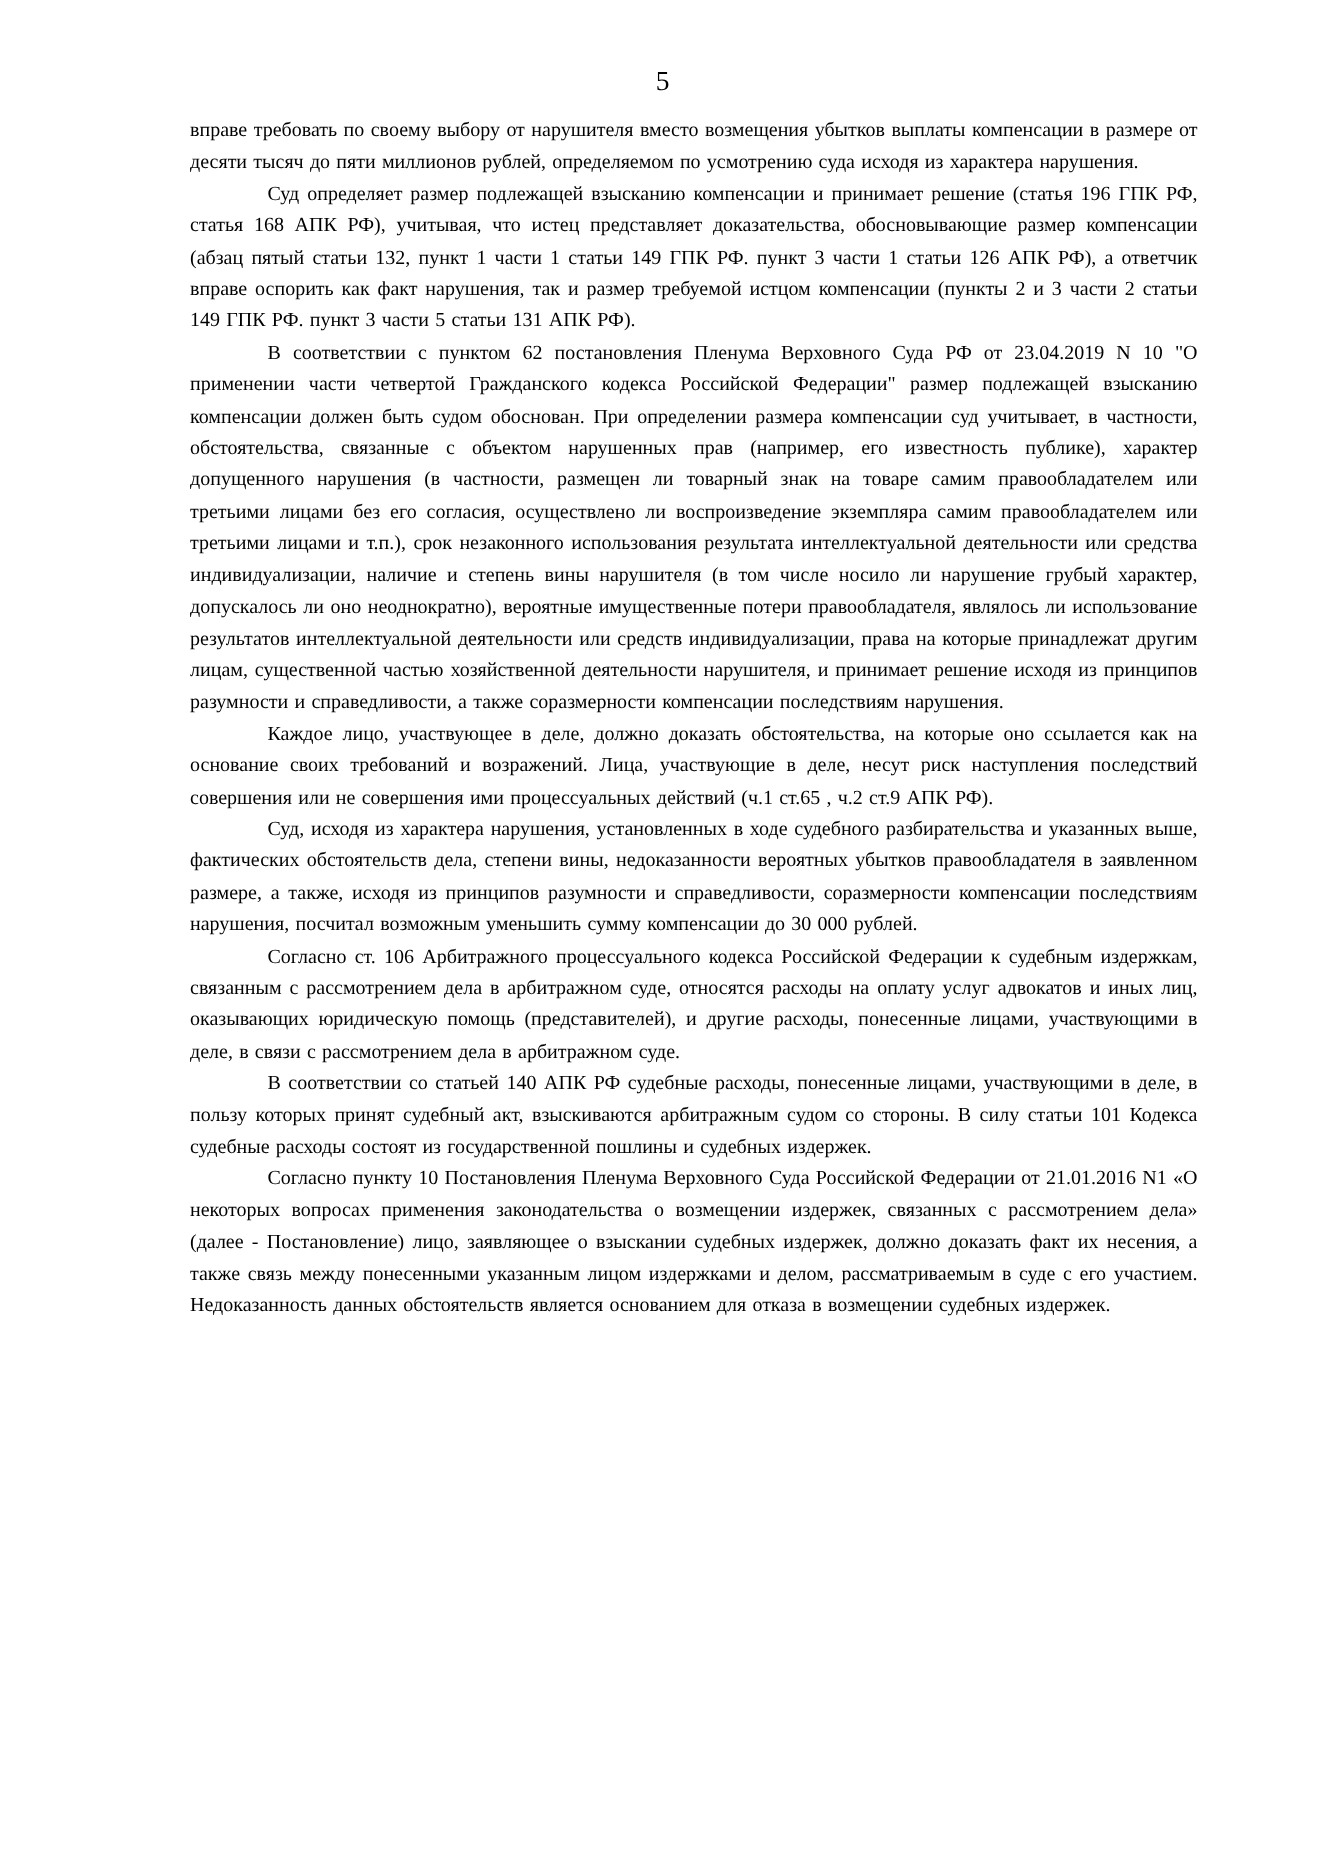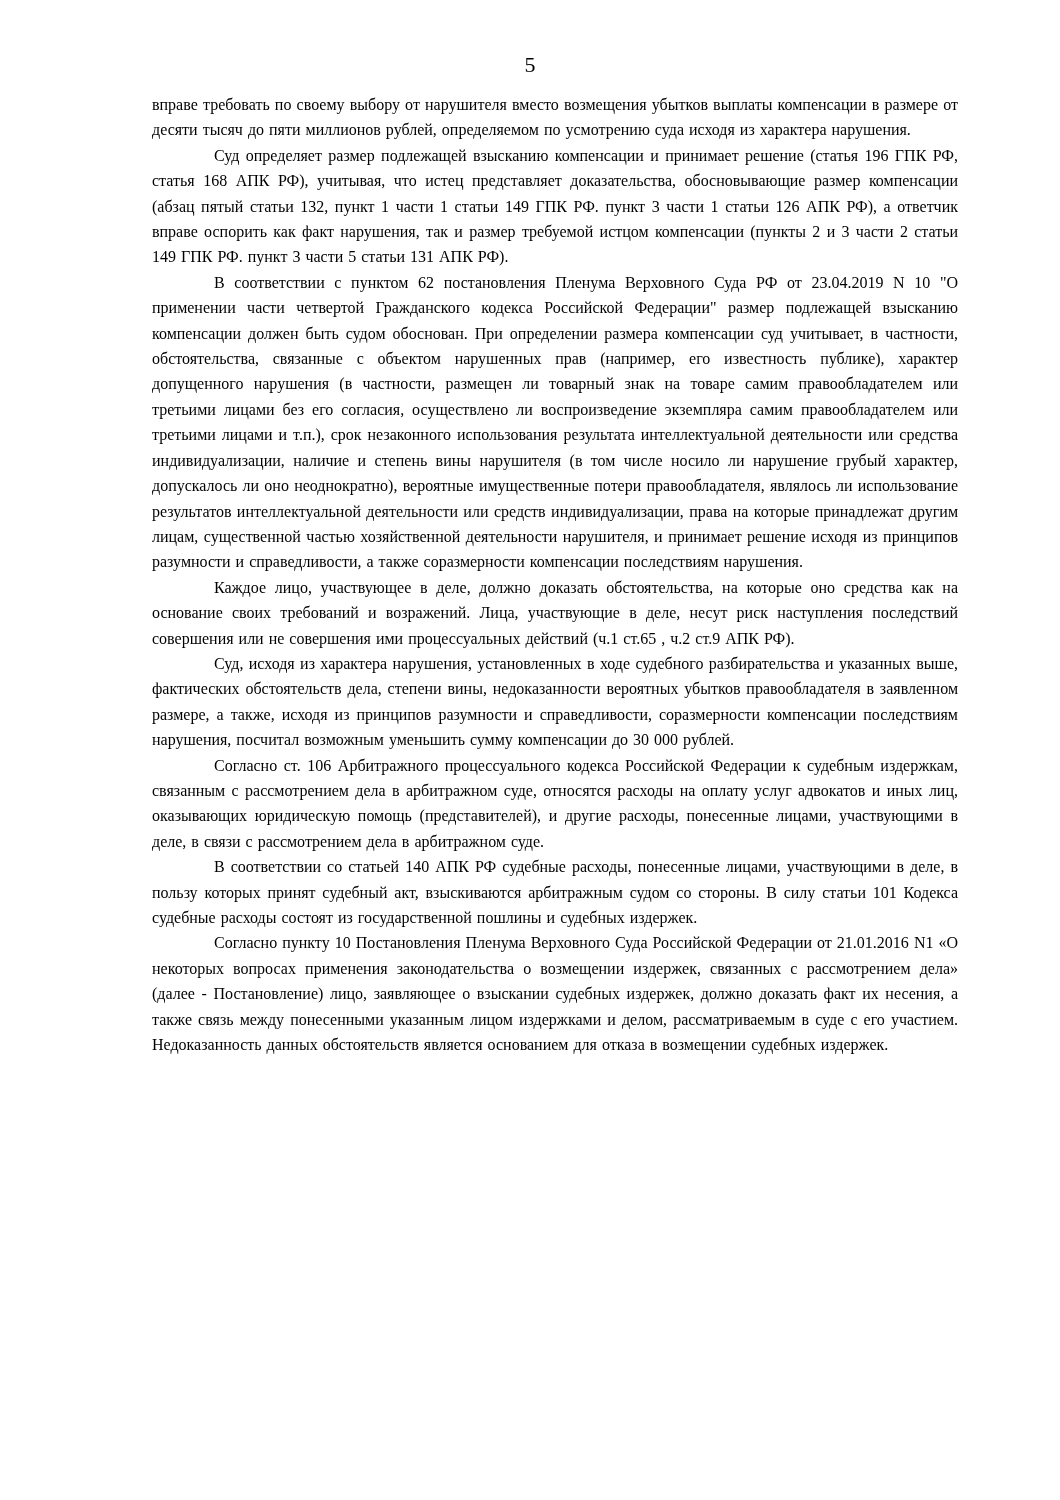--- a/index.html
+++ b/index.html
@@ -47,19 +47,19 @@
 </style>
 </head>
 <body>
 
 <div class="page">
   <div class="page-number">5</div>
   <div class="body-text">
       <p class="continuation">вправе требовать по своему выбору от нарушителя вместо возмещения убытков выплаты компенсации в размере от десяти тысяч до пяти миллионов рублей, определяемом по усмотрению суда исходя из характера нарушения.</p>
       <p>Суд определяет размер подлежащей взысканию компенсации и принимает решение (статья 196 ГПК РФ, статья 168 АПК РФ), учитывая, что истец представляет доказательства, обосновывающие размер компенсации (абзац пятый статьи 132, пункт 1 части 1 статьи 149 ГПК РФ. пункт 3 части 1 статьи 126 АПК РФ), а ответчик вправе оспорить как факт нарушения, так и размер требуемой истцом компенсации (пункты 2 и 3 части 2 статьи 149 ГПК РФ. пункт 3 части 5 статьи 131 АПК РФ).</p>
       <p>В соответствии с пунктом 62 постановления Пленума Верховного Суда РФ от 23.04.2019 N 10 "О применении части четвертой Гражданского кодекса Российской Федерации" размер подлежащей взысканию компенсации должен быть судом обоснован. При определении размера компенсации суд учитывает, в частности, обстоятельства, связанные с объектом нарушенных прав (например, его известность публике), характер допущенного нарушения (в частности, размещен ли товарный знак на товаре самим правообладателем или третьими лицами без его согласия, осуществлено ли воспроизведение экземпляра самим правообладателем или третьими лицами и т.п.), срок незаконного использования результата интеллектуальной деятельности или средства индивидуализации, наличие и степень вины нарушителя (в том числе носило ли нарушение грубый характер, допускалось ли оно неоднократно), вероятные имущественные потери правообладателя, являлось ли использование результатов интеллектуальной деятельности или средств индивидуализации, права на которые принадлежат другим лицам, существенной частью хозяйственной деятельности нарушителя, и принимает решение исходя из принципов разумности и справедливости, а также соразмерности компенсации последствиям нарушения.</p>
-      <p>Каждое лицо, участвующее в деле, должно доказать обстоятельства, на которые оно средства как на основание своих требований и возражений. Лица, участвующие в деле, несут риск наступления последствий совершения или не совершения ими процессуальных действий (ч.1 ст.65 , ч.2 ст.9 АПК РФ).</p>
+      <p>Каждое лицо, участвующее в деле, должно доказать обстоятельства, на которые оно ссылается как на основание своих требований и возражений. Лица, участвующие в деле, несут риск наступления последствий совершения или не совершения ими процессуальных действий (ч.1 ст.65 , ч.2 ст.9 АПК РФ).</p>
       <p>Суд, исходя из характера нарушения, установленных в ходе судебного разбирательства и указанных выше, фактических обстоятельств дела, степени вины, недоказанности вероятных убытков правообладателя в заявленном размере, а также, исходя из принципов разумности и справедливости, соразмерности компенсации последствиям нарушения, посчитал возможным уменьшить сумму компенсации до 30 000 рублей.</p>
       <p>Согласно ст. 106 Арбитражного процессуального кодекса Российской Федерации к судебным издержкам, связанным с рассмотрением дела в арбитражном суде, относятся расходы на оплату услуг адвокатов и иных лиц, оказывающих юридическую помощь (представителей), и другие расходы, понесенные лицами, участвующими в деле, в связи с рассмотрением дела в арбитражном суде.</p>
       <p>В соответствии со статьей 140 АПК РФ судебные расходы, понесенные лицами, участвующими в деле, в пользу которых принят судебный акт, взыскиваются арбитражным судом со стороны. В силу статьи 101 Кодекса судебные расходы состоят из государственной пошлины и судебных издержек.</p>
       <p>Согласно пункту 10 Постановления Пленума Верховного Суда Российской Федерации от 21.01.2016 N1 «О некоторых вопросах применения законодательства о возмещении издержек, связанных с рассмотрением дела» (далее - Постановление) лицо, заявляющее о взыскании судебных издержек, должно доказать факт их несения, а также связь между понесенными указанным лицом издержками и делом, рассматриваемым в суде с его участием. Недоказанность данных обстоятельств является основанием для отказа в возмещении судебных издержек.</p>
     </div>
 </div>
 
 </body></html>

